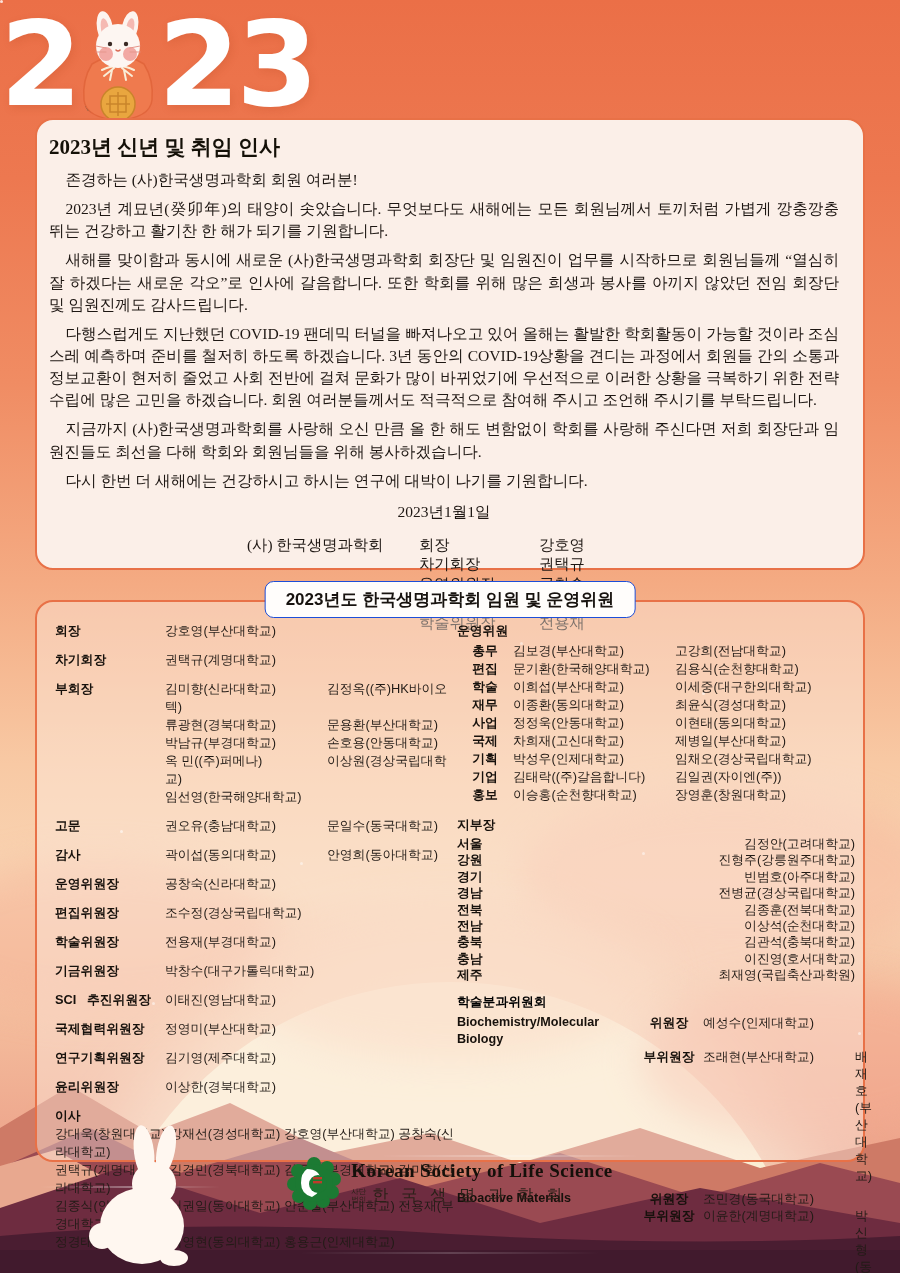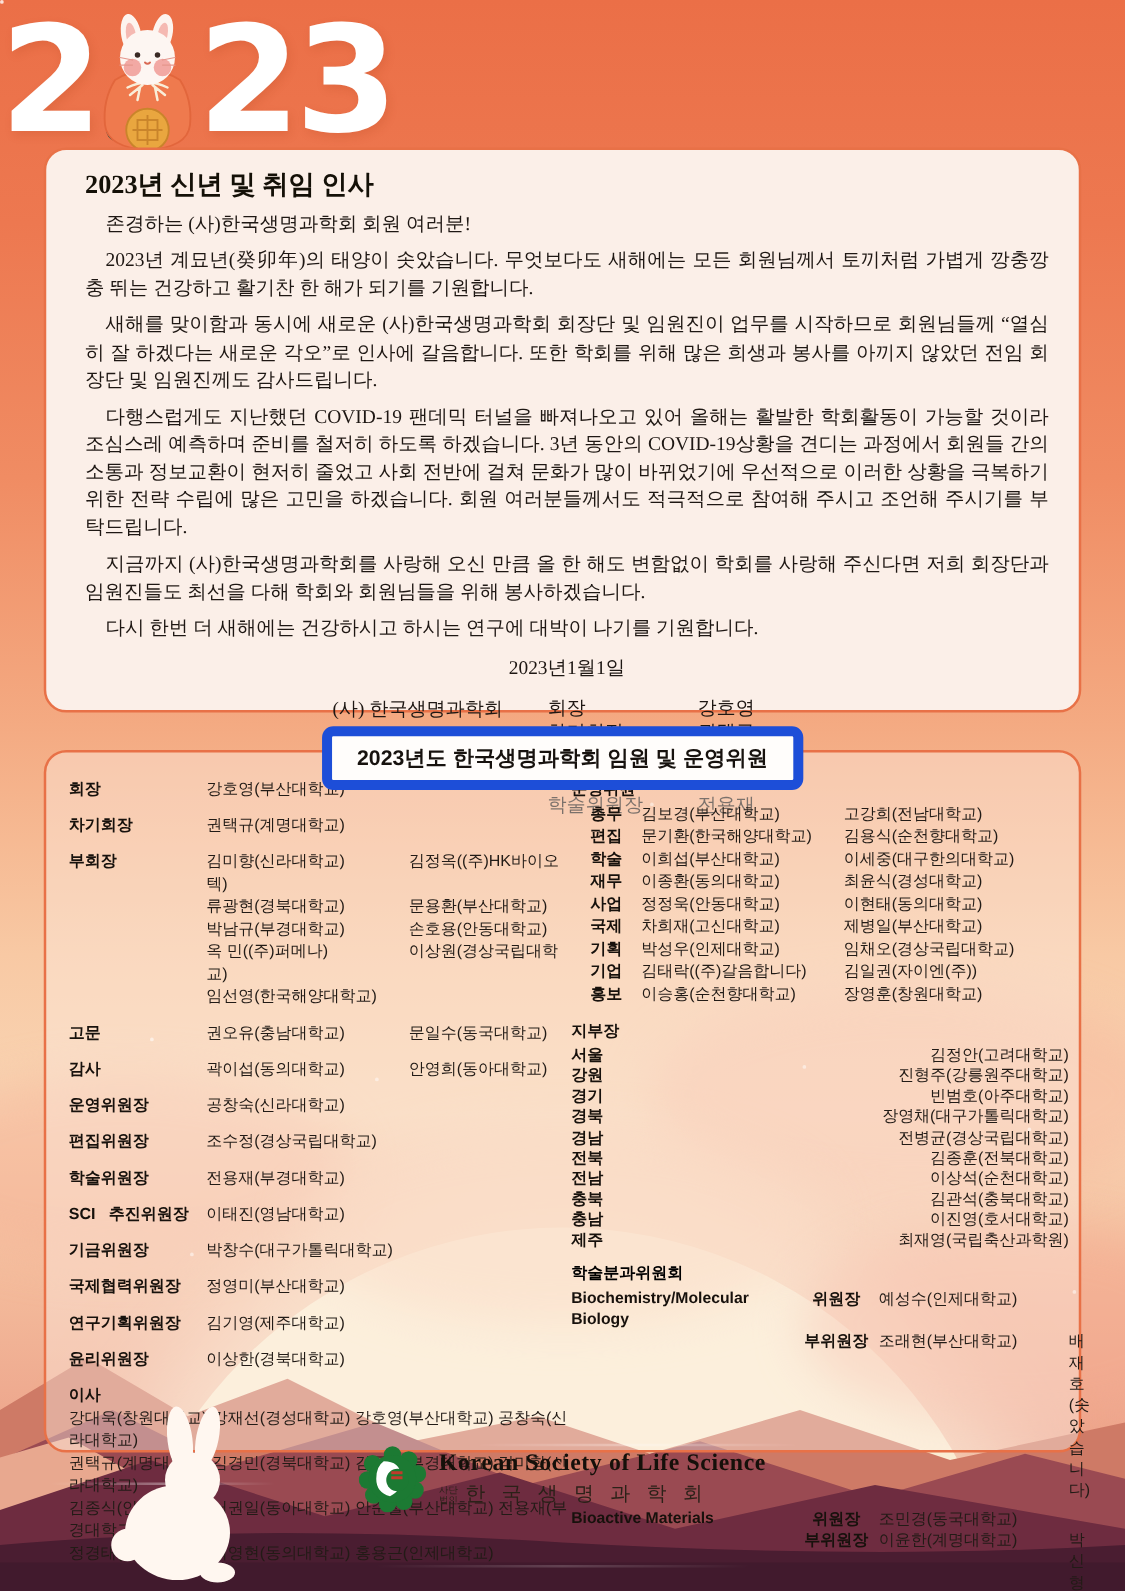--- a/index.html
+++ b/index.html
@@ -31,35 +31,35 @@
   .s2{left:40px;top:1186px;width:180px;}
   .s3{left:300px;top:1252px;width:300px;opacity:.5;}
   
   .year{position:absolute;top:8px;left:0;width:900px;white-space:nowrap;}
   .year .digit{font-family:"DejaVu Sans","Liberation Sans",sans-serif;font-weight:700;
     font-size:118px;line-height:112px;color:#FFFFFF;letter-spacing:-4px;vertical-align:top;
     text-shadow:2px 3px 8px rgba(170,60,20,.18);}
   .year svg{vertical-align:top;margin:0 -4px;}
   
   .card{position:absolute;left:35px;top:118px;width:830px;height:452px;box-sizing:border-box;
-    background:#FBEFE8;border:2px solid #E87147;border-radius:18px;padding:13px 24px 10px 31px;
+    background:#FBEFE8;border:2px solid #E87147;border-radius:18px;padding:13px 24px 10px 12px;
     font-family:"Liberation Serif","DejaVu Serif",serif;color:#1E1713;}
   .card h1{margin:0 0 8px 0;font-size:21px;font-weight:700;color:#141007;}
   .para{margin:0 0 7px 0;font-size:15.6px;line-height:1.42;text-indent:1.05em;text-align:justify;}
   .date-line{text-align:center;font-size:15.5px;margin:10px 0 12px 0;}
   .sig{display:flex;margin-left:198px;font-size:15.3px;}
   .sig-org{width:172px;font-weight:500;}
   .sig-rows .sig-row{display:flex;line-height:19.5px;}
   .sig-role{display:inline-block;width:104px;text-align:justify;text-align-last:justify;font-weight:500;}
   .sig-name{display:inline-block;width:74px;margin-left:16px;text-align:justify;text-align-last:justify;font-weight:500;}
   
   .panel{position:absolute;left:35px;top:600px;width:830px;height:562px;box-sizing:border-box;
     border:2px solid #E87147;border-radius:18px;background:rgba(252,238,228,.42);}
   .panel-title{position:absolute;left:50%;top:581px;transform:translateX(-50%);
-    background:#FFFDFB;border:8px solid #1d4ed8;border-radius:9px;padding:6px 20px;
+    background:#FFFDFB;border:1px solid #1d4ed8;border-radius:9px;padding:6px 20px;
     font-size:17px;font-weight:700;color:#17120E;white-space:nowrap;z-index:5;}
   .cols{position:absolute;left:55px;top:622px;width:800px;display:flex;z-index:4;
     font-size:12.8px;color:#221B16;}
   .col-left{width:402px;}
   .col-right{width:398px;}
   .sec-row{display:flex;margin-bottom:11px;line-height:18px;}
   .role-label{display:inline-block;width:96px;margin-right:14px;font-weight:700;
     text-align:justify;text-align-last:justify;color:#17110C;flex:none;}
   .names{flex:1;}
   .name-first{display:inline-block;width:162px;}
@@ -221,28 +221,28 @@
         <span class="role-label">편집위원장</span>
         <div class="names">
           <div class="name-line"><span>조수정(경상국립대학교)</span></div>
         </div>
       </div><div class="sec-row">
         <span class="role-label">학술위원장</span>
         <div class="names">
           <div class="name-line"><span>전용재(부경대학교)</span></div>
         </div>
       </div><div class="sec-row">
+        <span class="role-label">기금위원장</span>
+        <div class="names">
+          <div class="name-line"><span>박창수(대구가톨릭대학교)</span></div>
+        </div>
+      </div><div class="sec-row">
         <span class="role-label">SCI 추진위원장</span>
         <div class="names">
           <div class="name-line"><span>이태진(영남대학교)</span></div>
-        </div>
-      </div><div class="sec-row">
-        <span class="role-label">기금위원장</span>
-        <div class="names">
-          <div class="name-line"><span>박창수(대구가톨릭대학교)</span></div>
         </div>
       </div><div class="sec-row">
         <span class="role-label">국제협력위원장</span>
         <div class="names">
           <div class="name-line"><span>정영미(부산대학교)</span></div>
         </div>
       </div><div class="sec-row">
         <span class="role-label">연구기획위원장</span>
         <div class="names">
           <div class="name-line"><span>김기영(제주대학교)</span></div>
@@ -309,24 +309,20 @@
           <span class="br-label">서울</span>
           <span>김정안(고려대학교)</span>
         </div>
         <div class="br-row">
           <span class="br-label">강원</span>
           <span>진형주(강릉원주대학교)</span>
         </div>
         <div class="br-row">
           <span class="br-label">경기</span>
           <span>빈범호(아주대학교)</span>
-        </div>
-        <div class="br-row">
-          <span class="br-label">경북</span>
-          <span>장영채(대구가톨릭대학교)</span>
         </div>
         <div class="br-row">
           <span class="br-label">경남</span>
           <span>전병균(경상국립대학교)</span>
         </div>
         <div class="br-row">
           <span class="br-label">전북</span>
           <span>김종훈(전북대학교)</span>
         </div>
         <div class="br-row">
@@ -352,21 +348,21 @@
         <div class="sub">
           <div class="sub-line">
             <span class="sub-field">Biochemistry/Molecular Biology</span>
             <span class="sub-role">위원장</span>
             <span class="sub-name">예성수(인제대학교)</span>
           </div>
           <div class="sub-line">
             <span class="sub-field"></span>
             <span class="sub-role">부위원장</span>
             <span class="sub-name">조래현(부산대학교)</span>
-            <span>배재호(솟았습니다)</span>
+            <span>배재호(부산대학교)</span>
           </div>
         </div>
         <div class="sub">
           <div class="sub-line">
             <span class="sub-field">Bioactive Materials</span>
             <span class="sub-role">위원장</span>
             <span class="sub-name">조민경(동국대학교)</span>
           </div>
           <div class="sub-line">
             <span class="sub-field"></span>

